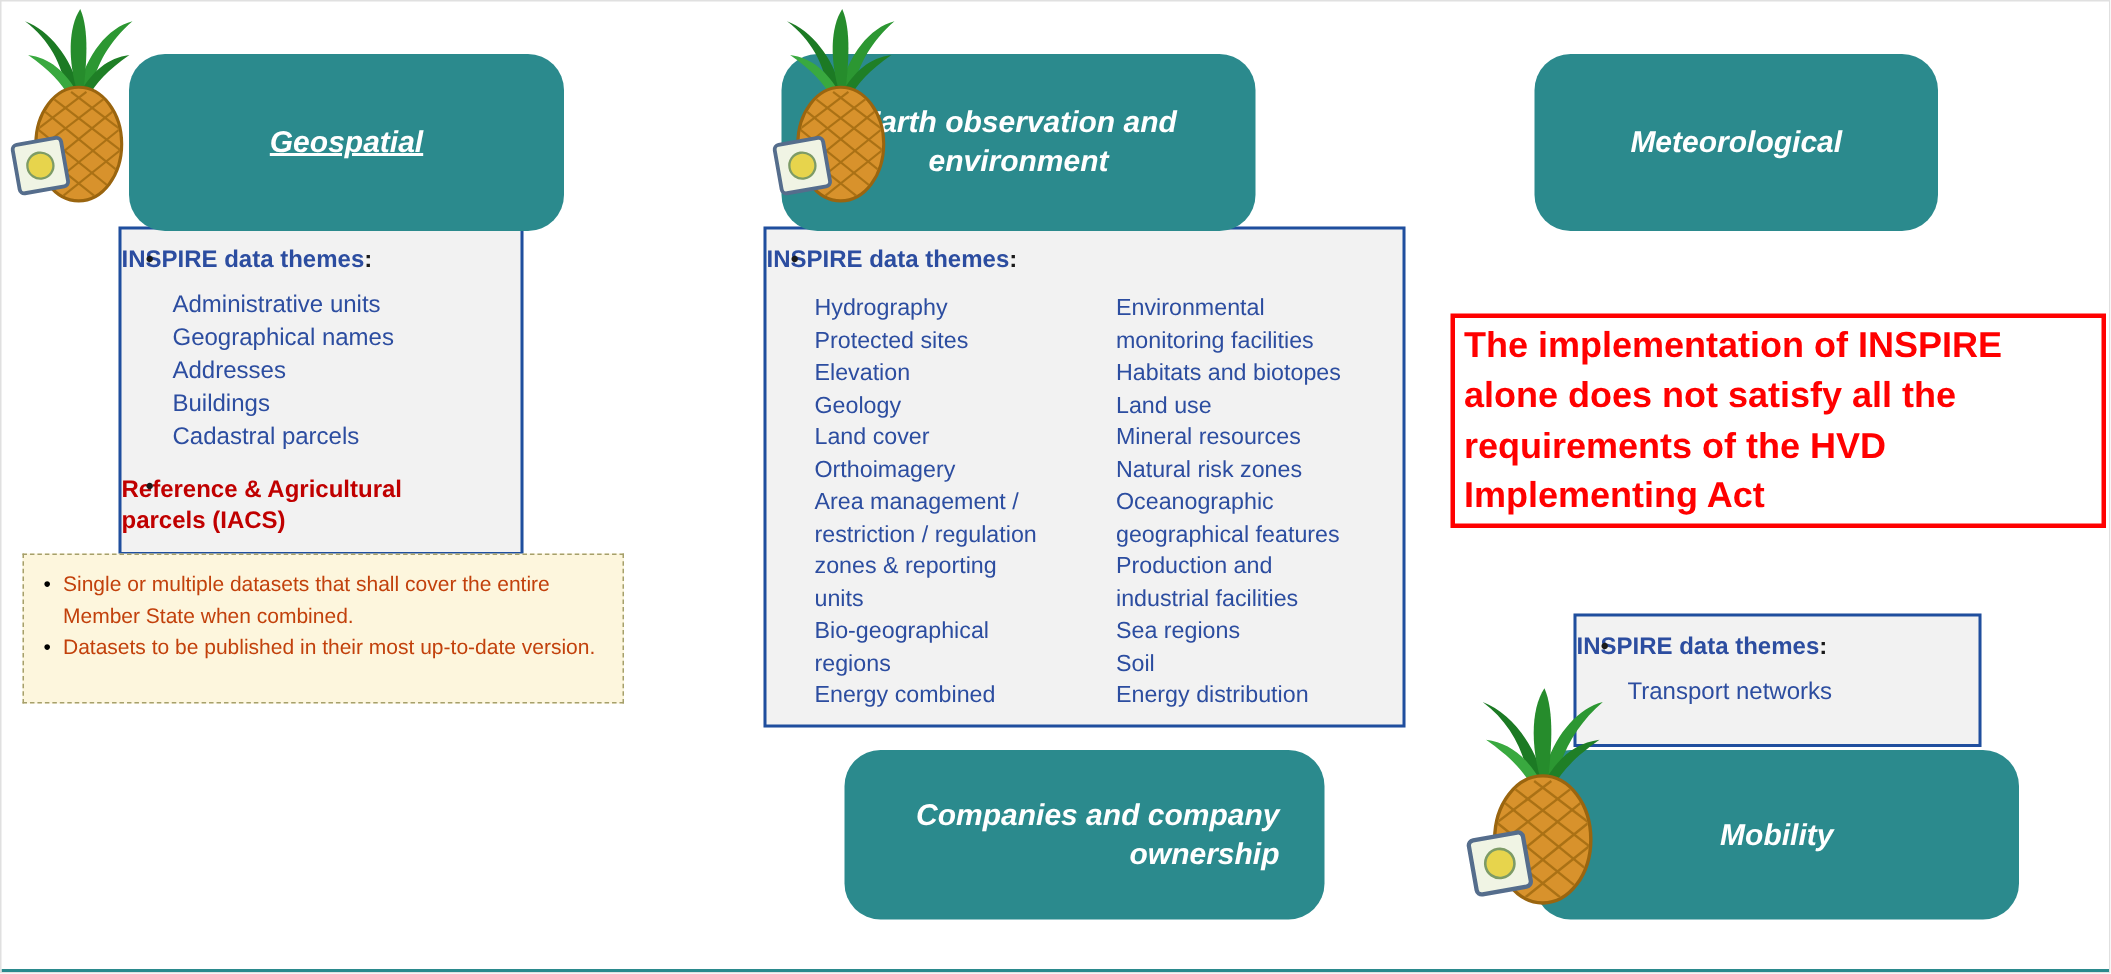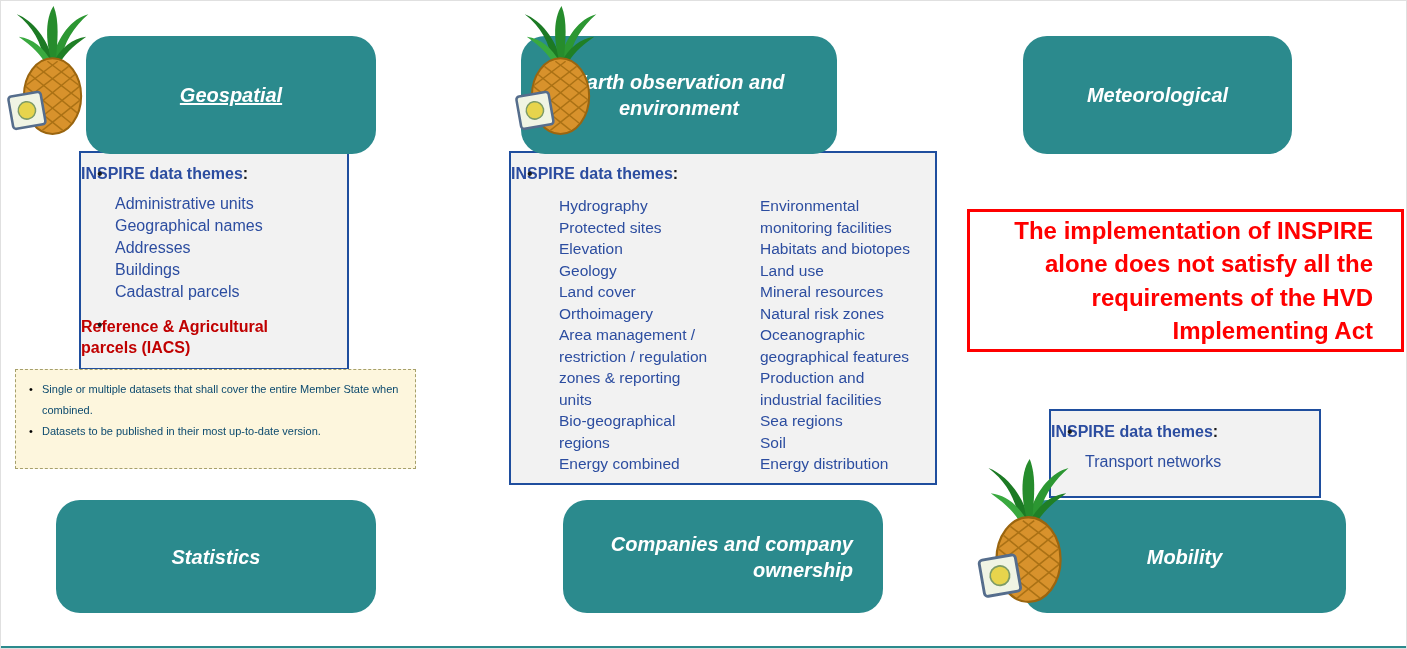--- a/index.html
+++ b/index.html
@@ -38,48 +38,48 @@
   .theme-list { padding-left:34px; margin-top:8px; }
   .theme-item { color:var(--blue_text); font-size:16px; line-height:22px; }
 
   .red-bullet { margin-top:13px; }
   .red-item {
     display:inline-block; width:206px;
     color:var(--dark_red); font-weight:bold; font-size:16px; line-height:21px;
   }
 
   
-  .columns { display:flex; padding-left:48px; margin-top:10px; }
+  .columns { display:flex; padding-left:32px; margin-top:10px; }
   .col { }
   .col .theme-item { line-height:21.5px; font-size:15.5px; }
   .col1 { width:158px; }
   .col2 { width:168px; margin-left:43px; }
 
   
   .note-box {
     position:absolute; z-index:2;
     background:var(--note_bg);
     border:1px dashed var(--note_border);
     padding:9px 12px 8px 8px;
   }
   .note-item {
     position:relative; padding-left:18px;
-    color:#0c4a6e; font-size:11px; line-height:21px;
+    color:#c2410c; font-size:14px; line-height:21px;
   }
   .note-item::before {
     content:"\2022"; position:absolute; left:5px; top:0; color:#000;
   }
 
   
   .warning-box {
     position:absolute; z-index:2;
     background:#fff; border:3px solid var(--red);
     color:var(--red); font-weight:bold; font-size:24px; line-height:1.38;
-    display:flex; align-items:center; justify-content:center; text-align:right;
-    padding:6px 28px;
+    display:flex; align-items:center; justify-content:center; text-align:left;
+    padding:6px 6px;
   }
 
   
   .pineapple { position:absolute; z-index:5; }
 
   
   .bottom-rule {
     position:absolute; left:0; top:645px; width:1407px; height:2.5px;
     background:var(--teal); z-index:1;
   }
@@ -144,23 +144,20 @@
     <div class="bullet red-bullet">
       <span class="red-item">Reference &amp; Agricultural parcels (IACS)</span>
     </div>
   </div>
 
   <div class="note-box" style="left:14px; top:368px; width:401px; height:100px;">
       <div class="note-item">Single or multiple datasets that shall cover the entire Member State when combined.</div>
       <div class="note-item">Datasets to be published in their most up-to-date version.</div>
     </div>
 
-  <div class="teal-box" style="left:55px; top:499px; width:320px; height:113px;">
-    <span>Statistics</span>
-  </div>
 
   <div class="teal-box" style="left:520px; top:35px; width:316px; height:118px; padding:0 40px;">
     <span>Earth observation and environment</span>
   </div>
 
   <svg class="pineapple" style="left:512px; top:3px;" width="95" height="133" viewBox="0 0 90 130">
       <use href="#pineapple"></use>
     </svg>
 
   <div class="panel" style="left:508px; top:150px; width:428px; height:334px;">

